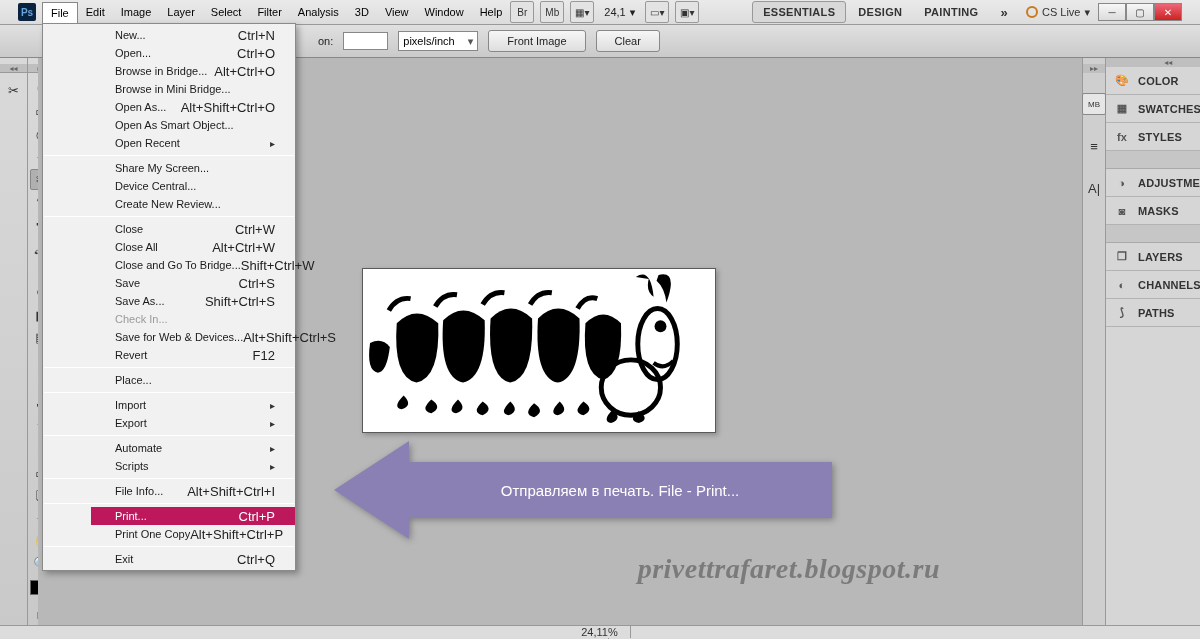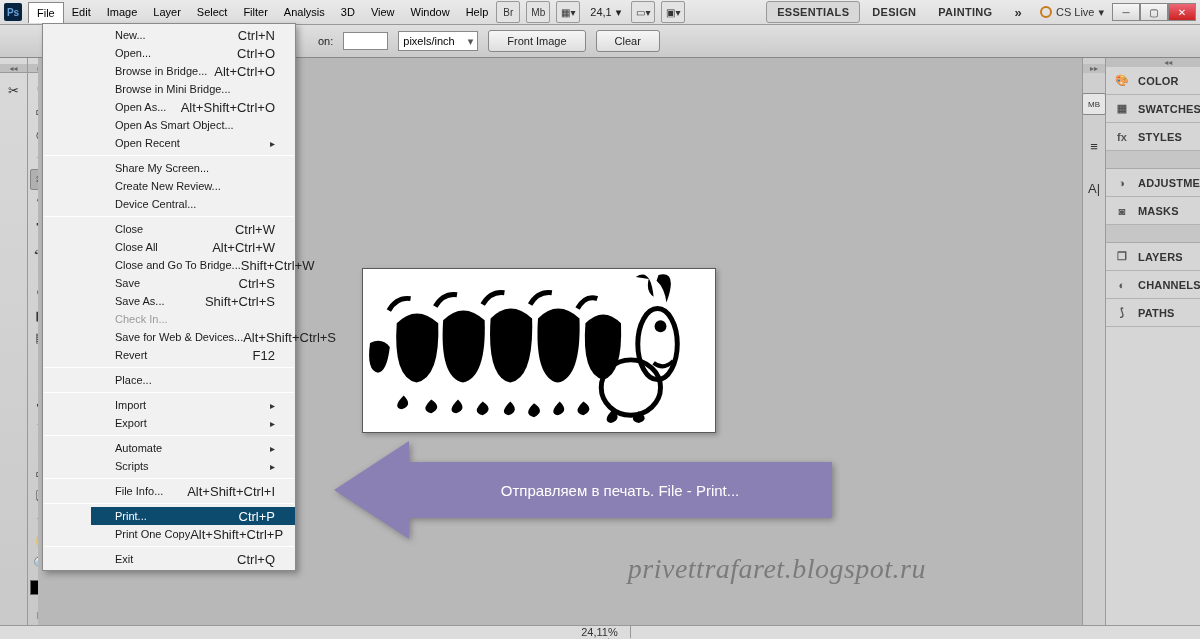--- a/index.html
+++ b/index.html
@@ -1,19 +1,19 @@
 <!DOCTYPE html>
 <html><head>
 <meta charset="utf-8">
 <style>
   * { box-sizing: border-box; margin: 0; padding: 0; font-family: "Segoe UI", Tahoma, sans-serif; font-size: 11px; user-select: none; }
   body { width: 1200px; height: 639px; background: #b8b8b8; overflow: hidden; position: relative; }
 
   
-  .menubar { height: 25px; background: linear-gradient(#eaeaea,#dcdcdc); display: flex; align-items: center; padding: 0 4px; border-bottom: 1px solid #999; text-align: center; }
+  .menubar { height: 25px; background: linear-gradient(#eaeaea,#dcdcdc); display: flex; align-items: center; padding: 0 18px; border-bottom: 1px solid #999; text-align: center; }
   .ps-icon { width: 18px; height: 18px; background: #072340; color: #6ba3db; font-weight: bold; font-size: 10px; display:flex; align-items:center; justify-content:center; border-radius:2px; margin-right:6px; }
   .menu-item { padding: 4px 8px; cursor: default; }
   .menu-item.open { background: #fff; border:1px solid #888; border-bottom:none; position: relative; z-index: 51; }
   .menubar-right { display:flex; align-items:center; gap:6px; }
   .icon-btn { width:24px; height:22px; background:#e3e3e3; border:1px solid #999; border-radius:2px; display:flex; align-items:center; justify-content:center; font-size:10px; color:#333; }
   .zoom-readout { font-size:11px; color:#222; padding:0 4px; display:flex; align-items:center; gap:4px; }
   .workspace-tabs { margin-left:auto; display:flex; align-items:center; gap:2px; }
   .wtab { padding:4px 10px; font-size:11px; color:#333; font-weight:bold; letter-spacing:0.3px; }
   .wtab.active { background:#d8d8d8; border:1px solid #999; border-radius:3px; }
   .wtab.more { font-size:13px; font-weight:bold; }
@@ -40,37 +40,37 @@
   .tool.sel { background:#b0b0b0; border:1px solid #888; }
   .swatch-pair { position:relative; width:24px; height:24px; margin-top:4px; }
   .sw-f { position:absolute; left:0; top:0; width:15px; height:15px; background:#000; border:1px solid #666; }
   .sw-b { position:absolute; right:0; bottom:0; width:15px; height:15px; background:#fff; border:1px solid #666; }
 
   
   .dropdown { position:absolute; left:42px; top:23px; width:254px; background:#f1f1f1; border:1px solid #8a8a8a; box-shadow:3px 3px 6px rgba(0,0,0,0.3); z-index:50; padding:2px 0; }
   .dd-row { display:flex; justify-content:space-between; align-items:center; padding:2px 20px 2px 24px; height:18px; font-size:11px; color:#1a1a1a; white-space:nowrap;margin-left:48px; }
   .dd-row.disabled { color:#9a9a9a; }
   .dd-row.sep { height:1px; padding:0; margin:3px 1px; background:#c8c8c8; border-bottom:1px solid #fff; }
-  .dd-row.hl { background:#0c4a6e; color:#fff;justify-content:space-between; }
+  .dd-row.hl { background:#be185d; color:#fff;justify-content:space-between; }
   .dd-row .arrow::after { content:"▸"; font-size:10px; color:#333; }
   .dd-row .sc { color:#222; font-size:13px; }
   .dd-row.hl .sc { color:#fff; }
 
   
   .canvas-area { position:absolute; left:38px; right:118px; top:58px; bottom:14px; background:#b8b8b8; }
   .doc { position:absolute; left:324px; top:210px; width:354px; height:165px; background:#fff; border:1px solid #5a5a5a; box-shadow:2px 2px 5px rgba(0,0,0,0.25); overflow:hidden; }
   .doc svg { width:100%; height:100%; }
 
   
   .annot { position:absolute; left:296px; top:383px; width:498px; height:98px; filter:drop-shadow(2px 2px 3px rgba(0,0,0,0.3)); }
   .annot-body { position:absolute; left:74px; top:21px; right:0; height:56px; background:#8b80b4; display:flex; align-items:center; justify-content:center; color:#fff; font-size:15px; font-weight:500; }
   .annot-head { position:absolute; left:0; top:0; width:0; height:0; border-top:49px solid transparent; border-bottom:49px solid transparent; border-right:75px solid #8b80b4; }
 
   
-  .watermark { position:absolute; right:156px; bottom:40px; font-size:28px; color:#7b7b7b; font-family:Georgia, serif; font-style:italic; letter-spacing:0.5px; }
+  .watermark { position:absolute; right:142px; bottom:40px; font-size:28px; color:#7b7b7b; font-family:Georgia, serif; font-style:italic; letter-spacing:0.5px;font-weight:bold; }
 
   
   .rightdock { position:absolute; right:0; top:58px; width:118px; bottom:14px; display:flex; }
   .iconstrip { width:24px; background:#cfcfcf; border-left:1px solid #9a9a9a; border-right:1px solid #9a9a9a; display:flex; flex-direction:column; align-items:center; padding-top:6px; gap:20px; }
   .iconstrip .handle2 { width:100%; height:9px; background:#bfbfbf; display:flex; align-items:center; justify-content:center; font-size:8px; color:#666; }
   .panelcol { flex:1; background:#d6d6d6; display:flex; flex-direction:column; }
   .panelcol .handle2 { height:9px; background:#bfbfbf; display:flex; align-items:center; justify-content:center; font-size:8px; color:#666; }
   .panel { display:flex; align-items:center; gap:8px; height:28px; padding:0 8px; border-bottom:1px solid #b3b3b3; color:#333; font-size:10.5px; font-weight:bold; letter-spacing:0.2px; }
   .panel.spacer { height:18px; background:#c6c6c6; border-bottom:1px solid #a9a9a9; }
   .p-ico { width:16px; height:14px; display:flex; align-items:center; justify-content:center; font-size:11px; color:#555; }
@@ -206,24 +206,24 @@
     </div>
     <div class="dd-row">
       <span>Open Recent</span>
       <span class="arrow"></span>
     </div>
     <div class="dd-row sep"></div>
     <div class="dd-row">
       <span>Share My Screen...</span>
     </div>
     <div class="dd-row">
+      <span>Device Central...</span>
+    </div>
+    <div class="dd-row">
       <span>Create New Review...</span>
-    </div>
-    <div class="dd-row">
-      <span>Device Central...</span>
     </div>
     <div class="dd-row sep"></div>
     <div class="dd-row">
       <span>Close</span>
       <span class="sc">Ctrl+W</span>
     </div>
     <div class="dd-row">
       <span>Close All</span>
       <span class="sc">Alt+Ctrl+W</span>
     </div>

